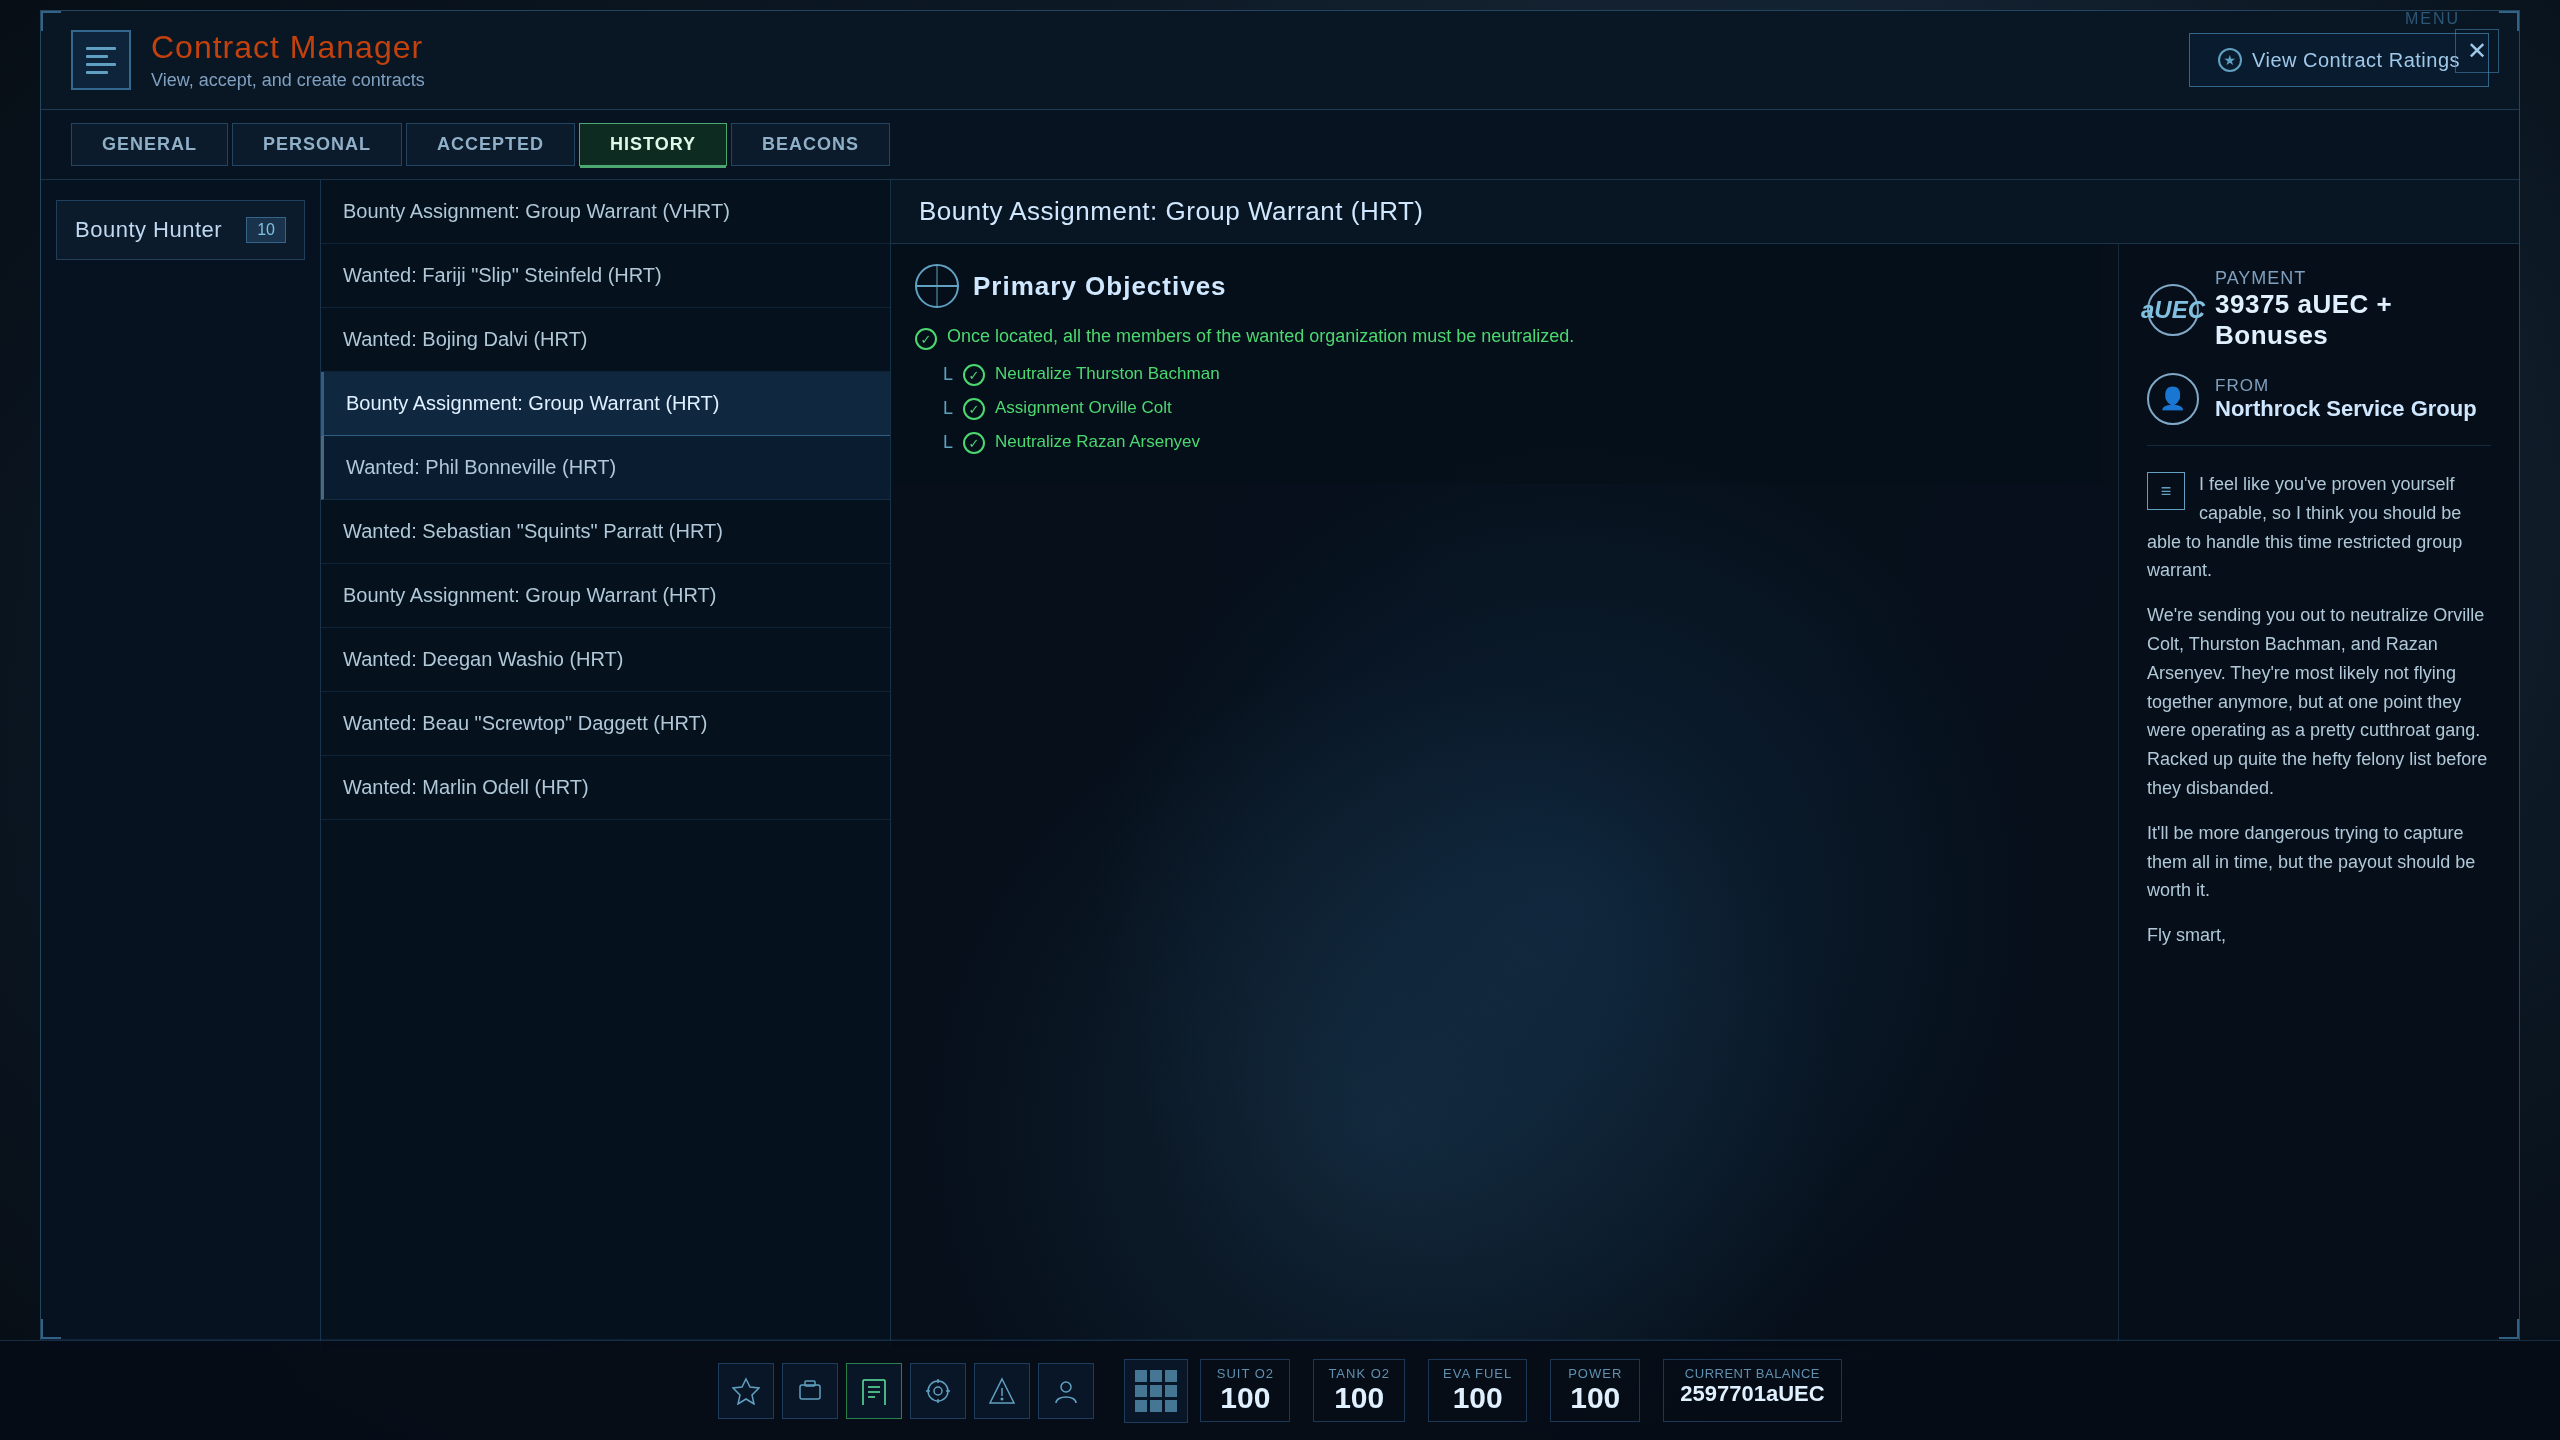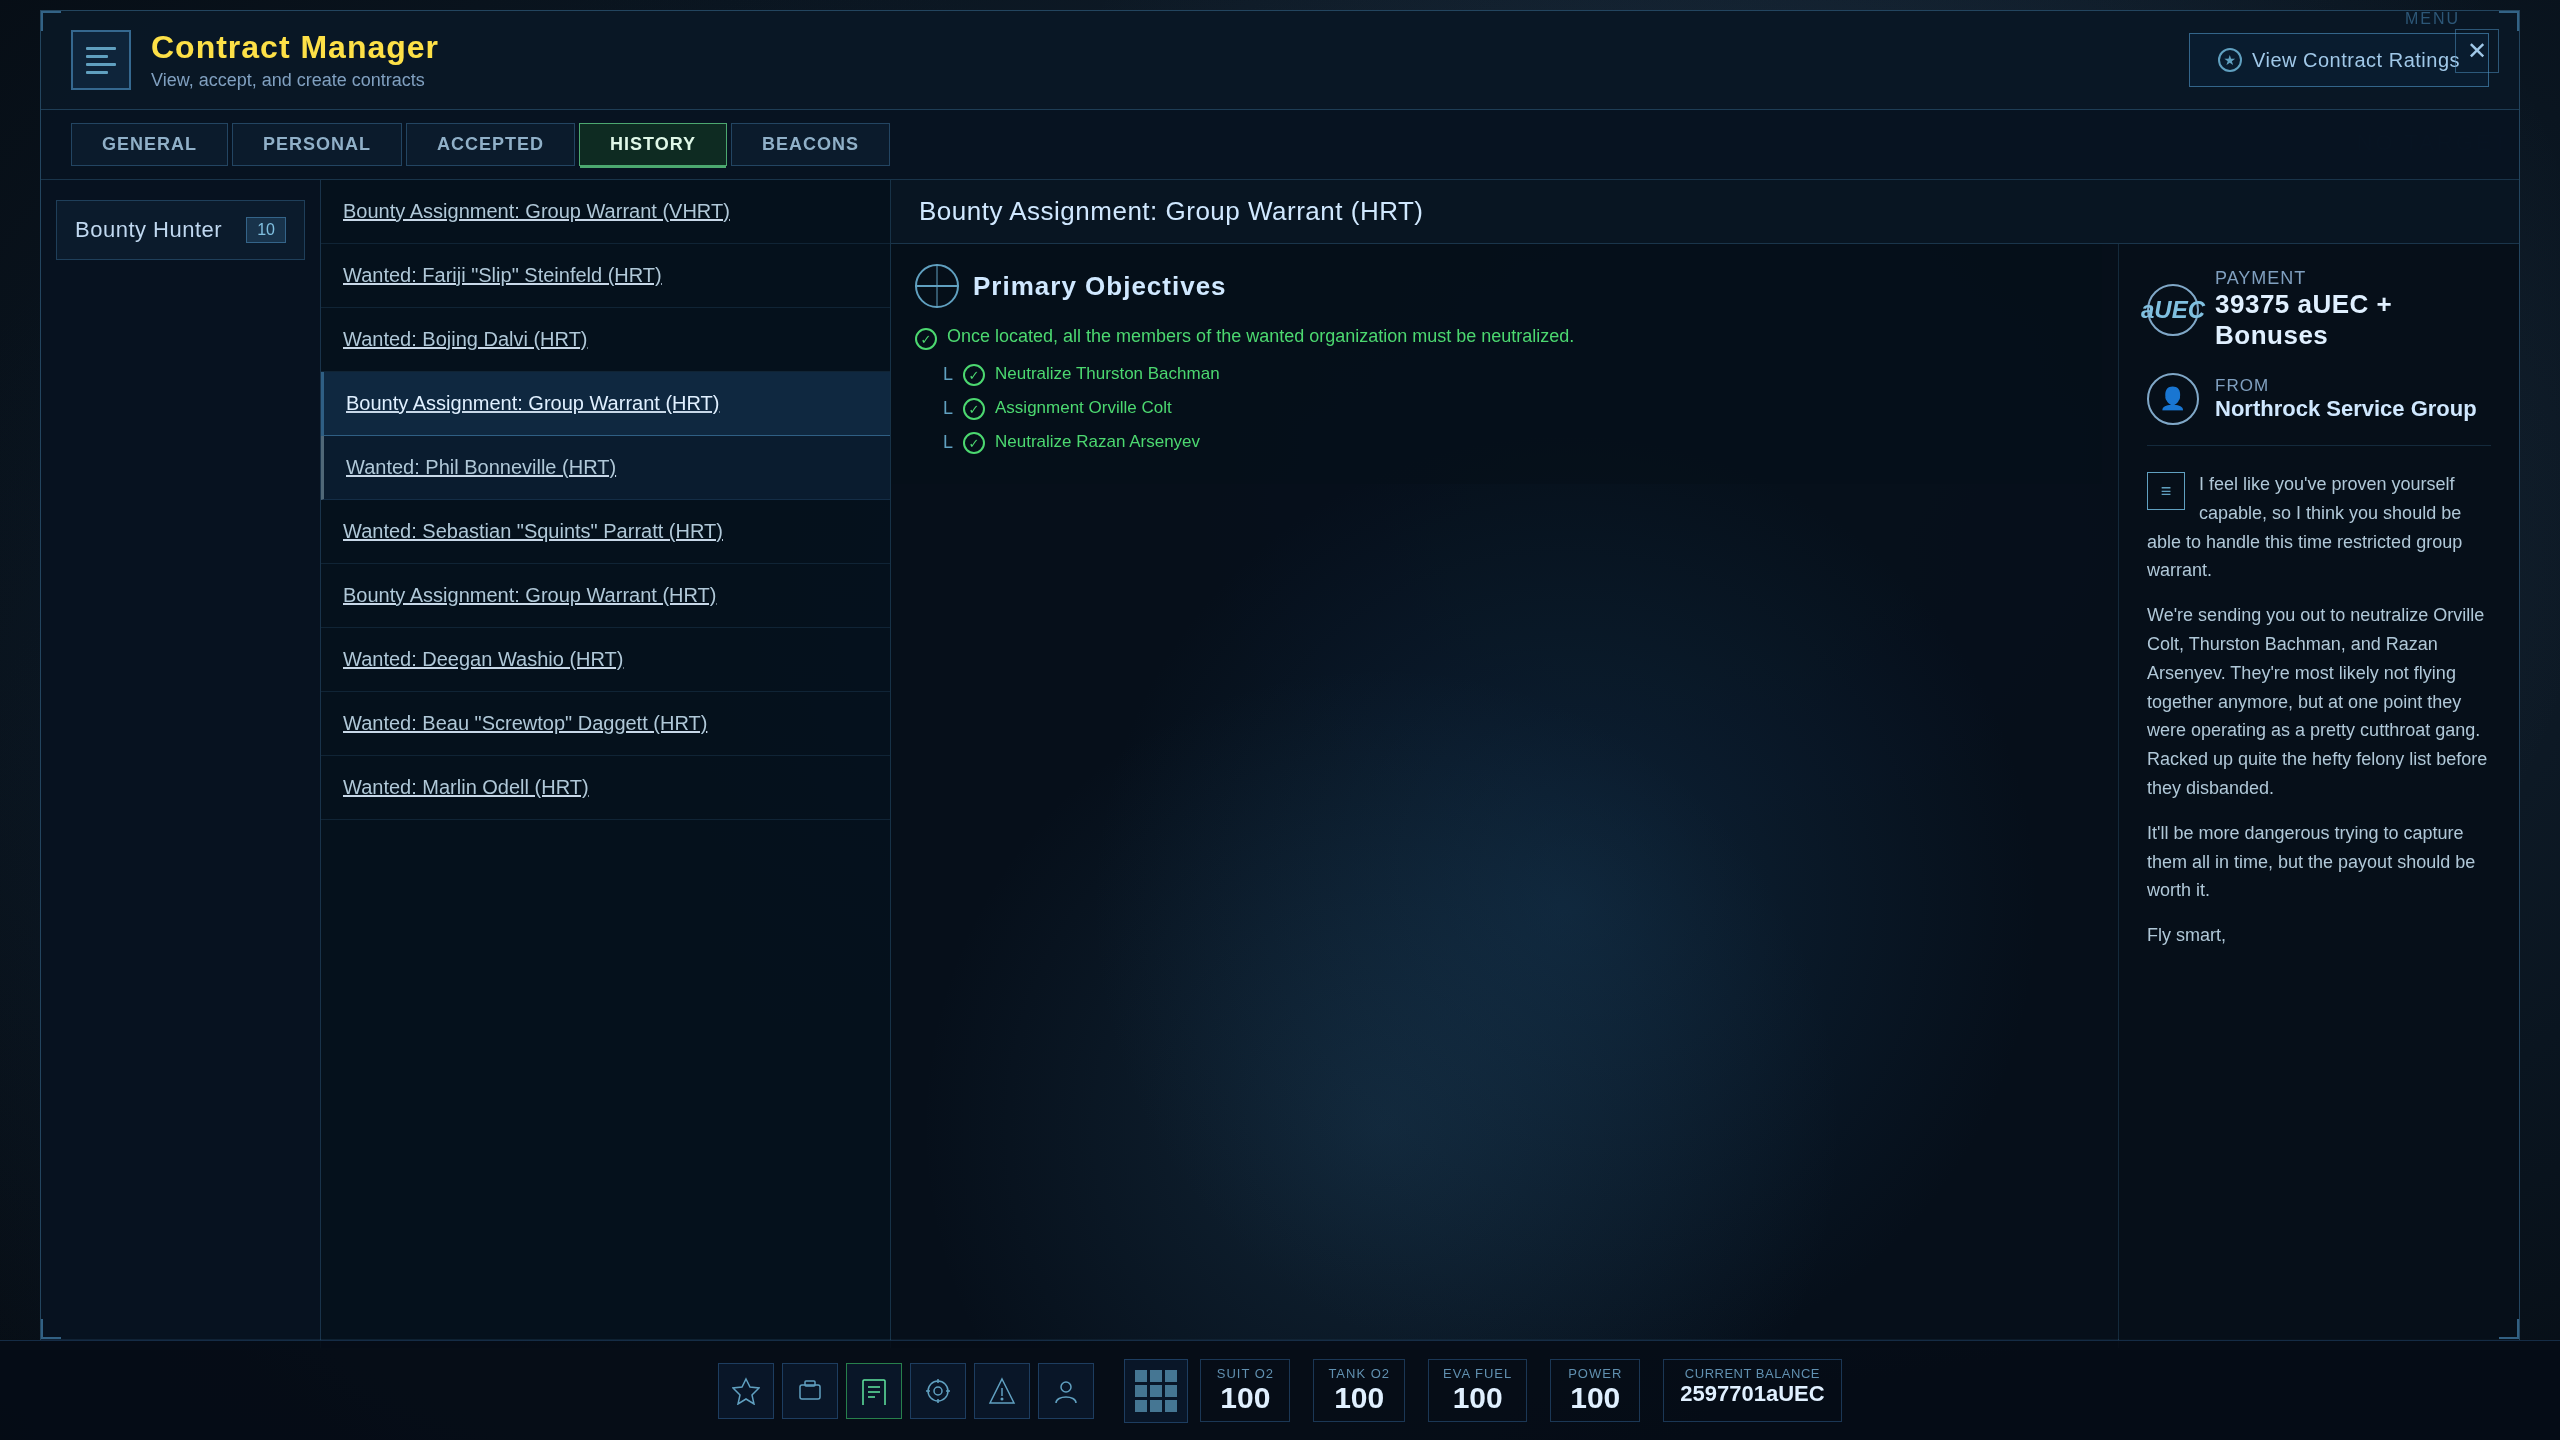--- a/index.html
+++ b/index.html
@@ -70,22 +70,22 @@
       height: 3px;
       border-radius: 1px;
     }
     .cm-logo-line:nth-child(1) { width: 30px; }
     .cm-logo-line:nth-child(2) { width: 22px; }
     .cm-logo-line:nth-child(3) { width: 30px; }
     .cm-logo-line:nth-child(4) { width: 22px; }
     .cm-title-group { flex: 1; }
     .cm-title {
       font-size: 32px;
-      font-weight: bold;
-      color: #fde047;
+      font-weight: normal;
+      color: #c2410c;
       letter-spacing: 1px;
     }
     .cm-subtitle {
       font-size: 18px;
       color: #80a0c0;
       margin-top: 4px;
     }
     .view-ratings-btn {
       display: flex;
       align-items: center;
@@ -200,21 +200,20 @@
       text-align: center;
     }
 
     
     .contract-list {
       width: 570px;
       background: rgba(6, 18, 30, 0.7);
       border-right: 1px solid rgba(80, 150, 200, 0.25);
       overflow-y: auto;
       flex-shrink: 0;
-      text-decoration: underline;
     }
     .contract-item {
       padding: 20px 22px;
       border-bottom: 1px solid rgba(80, 150, 200, 0.15);
       cursor: pointer;
       font-size: 20px;
       color: #b0c8d8;
       transition: background 0.15s;
     }
     .contract-item.selected {

